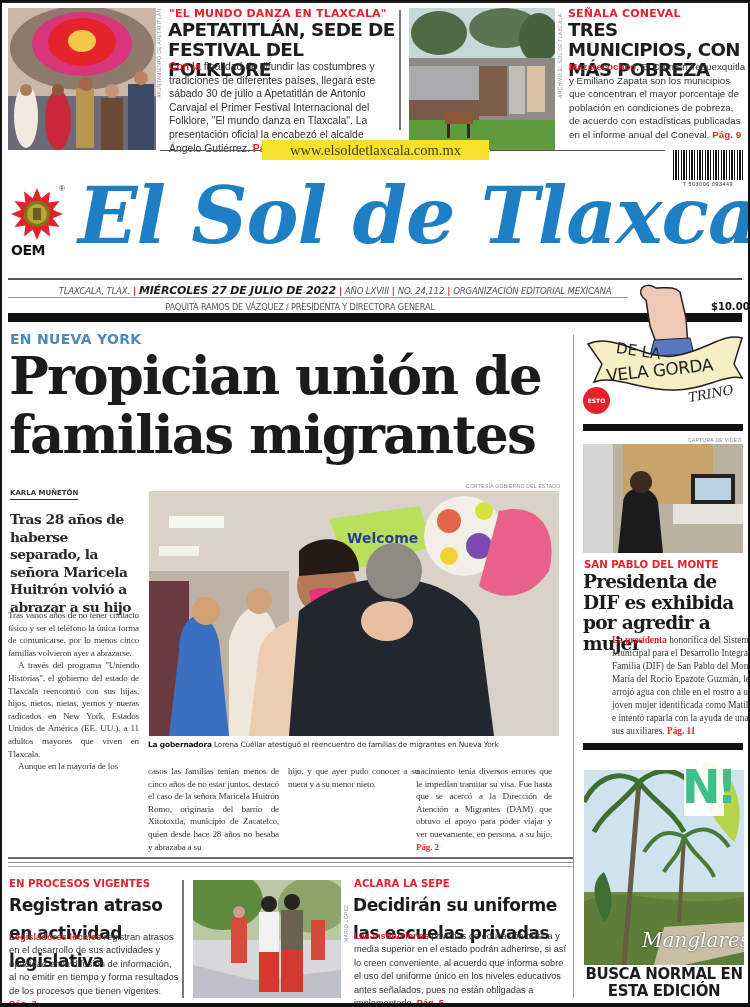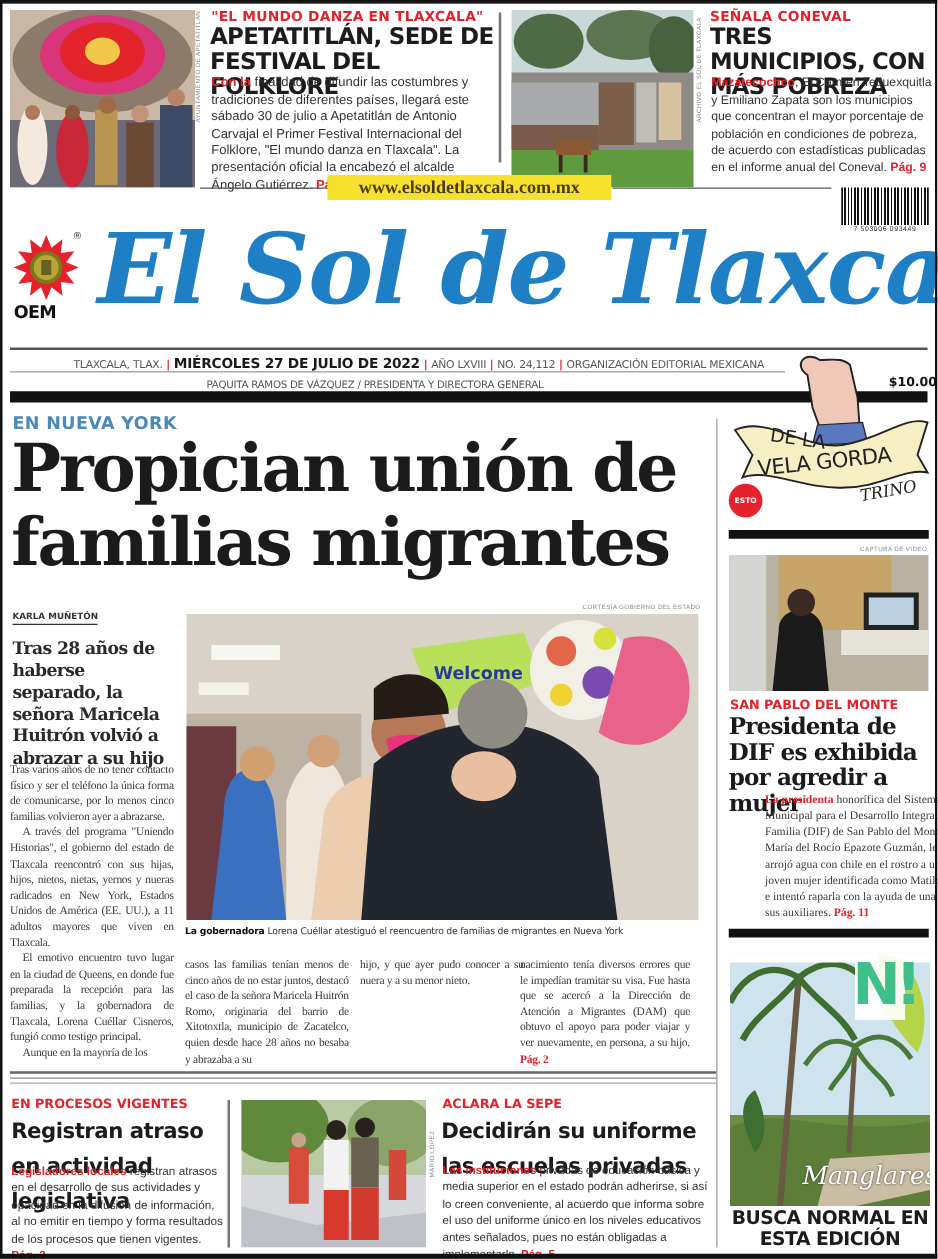--- a/index.html
+++ b/index.html
@@ -11,26 +11,26 @@
   
   .teaser-photo { position: absolute; overflow: hidden; }
   .kicker { font-family: "DejaVu Sans", sans-serif; font-weight: bold; color: #e3222c; text-transform: uppercase; letter-spacing: 0.2px; }
   .teaser-title { font-family: "DejaVu Sans", sans-serif; font-weight: bold; color: #1c1c1c; text-transform: uppercase; letter-spacing: -0.6px; line-height: 1.0; }
   .teaser-body { font-family: "Liberation Sans", sans-serif; font-size: 10.4px; line-height: 13.6px; color: #333; }
   .red-lead { color: #e3222c; font-weight: bold; }
   .page-ref { color: #e3222c; font-weight: bold; }
   .vcredit { position: absolute; writing-mode: vertical-rl; transform: rotate(180deg); font-size: 5px; color: #888; letter-spacing: 0.3px; text-transform: uppercase; }
 
   
-  .url-bar { position: absolute; left: 262px; top: 140px; width: 227px; height: 20px; background: #f7e12c; color: #4a3a1a; font-family: "Liberation Serif", serif; font-weight: bold; font-size: 14.5px; text-align: center; line-height: 20px; }
+  .url-bar { position: absolute; left: 262px; top: 140px; width: 227px; height: 20px; background: #f7e12c; color: #4a3a1a; font-family: "Liberation Serif", serif; font-weight: normal; font-size: 14.5px; text-align: center; line-height: 20px; }
   .hr { position: absolute; background: #2a2a2a; }
   .masthead-title { position: absolute; left: 78px; top: 168px; width: 630px; height: 96px; font-family: "DejaVu Serif", serif; font-weight: bold; font-size: 78px; color: #1f7fc4; letter-spacing: -1px; line-height: 96px; white-space: nowrap; font-style: italic; }
   .barcode { position: absolute; left: 673px; top: 150px; width: 70px; height: 30px; background: repeating-linear-gradient(90deg, #111 0 1px, #fff 1px 2px, #111 2px 4px, #fff 4px 5px, #111 5px 6px, #fff 6px 8px); }
   .barcode-num { position: absolute; left: 672px; top: 181px; width: 72px; font-size: 5.5px; color: #333; letter-spacing: 0.5px; text-align: center; }
-  .dateline { position: absolute; left: 0; top: 284px; width: 670px; text-align: center; font-family: "DejaVu Sans", sans-serif; font-size: 8.6px; color: #555; letter-spacing: -0.2px; white-space: nowrap; }
+  .dateline { position: absolute; left: 0; top: 284px; width: 670px; text-align: center; font-family: "DejaVu Sans", sans-serif; font-size: 8.6px; color: #555; letter-spacing: -0.2px; white-space: nowrap; font-style: italic; }
   .dateline .sep { color: #e3222c; font-weight: bold; margin: 0 3px; }
   .dateline .date { color: #1a1a1a; font-weight: bold; font-size: 11px; }
   .director { position: absolute; left: 0; top: 302px; width: 600px; text-align: center; font-family: "DejaVu Sans", sans-serif; font-size: 8.2px; color: #555; letter-spacing: -0.2px; }
   .price { position: absolute; left: 711px; top: 301px; font-family: "DejaVu Sans", sans-serif; font-weight: bold; font-size: 10px; color: #111; }
 
   
   .main-kicker { position: absolute; left: 10px; top: 331px; font-family: "DejaVu Sans", sans-serif; font-weight: bold; font-size: 14px; color: #4d89b7; letter-spacing: 0.3px; }
   .main-headline { position: absolute; left: 9px; top: 346px; width: 560px; font-family: "DejaVu Serif", serif; font-weight: bold; font-size: 53px; line-height: 59px; letter-spacing: -1.8px; color: #1b1b1b; }
   .byline { position: absolute; left: 10px; top: 489px; font-family: "DejaVu Sans", sans-serif; font-weight: bold; font-size: 7px; color: #333; border-bottom: 1.5px solid #333; padding-bottom: 2px; }
   .deck { position: absolute; left: 10px; top: 511px; width: 130px; font-family: "DejaVu Serif", serif; font-weight: bold; font-size: 13.8px; line-height: 17.6px; color: #2a2a2a; letter-spacing: -0.5px; }
@@ -210,21 +210,20 @@
     <ellipse cx="238" cy="130" rx="26" ry="20" fill="#e8c0a0"></ellipse>
   </svg>
 </div>
 <div class="caption">
   <b>La gobernadora</b><span> Lorena Cuéllar atestiguó el reencuentro de familias de migrantes en Nueva York</span>
 </div>
 
 <div class="abs serif-body" style="left:8px;top:609px;width:131px;">
   <p class="first">Tras varios años de no tener contacto físico y ser el teléfono la única forma de comunicarse, por lo menos cinco familias volvieron ayer a abrazarse.</p>
   <p>A través del programa "Uniendo Historias", el gobierno del estado de Tlaxcala reencontró con sus hijas, hijos, nietos, nietas, yernos y nueras radicados en New York, Estados Unidos de América (EE. UU.), a 11 adultos mayores que viven en Tlaxcala.</p>
-  <p>El emotivo encuentro tuvo lugar en la ciudad de Queens, en donde fue preparada la recepción para las familias, y la gobernadora de Tlaxcala, Lorena Cuéllar Cisneros, fungió como testigo principal.</p>
   <p>Aunque en la mayoría de los</p>
 </div>
 <div class="abs serif-body" style="left:148px;top:765px;width:131px;">
   <p class="first">casos las familias tenían menos de cinco años de no estar juntos, destacó el caso de la señora Maricela Huitrón Romo, originaria del barrio de Xitotoxtla, municipio de Zacatelco, quien desde hace 28 años no besaba y abrazaba a su</p>
 </div>
 <div class="abs serif-body" style="left:288px;top:765px;width:131px;">
   <p class="first">hijo, y que ayer pudo conocer a su nuera y a su menor nieto.</p>
 </div>
 <div class="abs serif-body" style="left:416px;top:765px;width:136px;">
   <p class="first">nacimiento tenía diversos errores que le impedían tramitar su visa. Fue hasta que se acercó a la Dirección de Atención a Migrantes (DAM) que obtuvo el apoyo para poder viajar y ver nuevamente, en persona, a su hijo. <span class="page-ref">Pág. 2</span></p>

